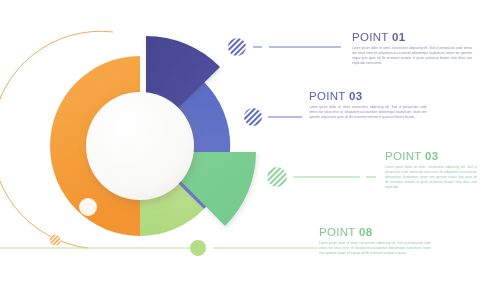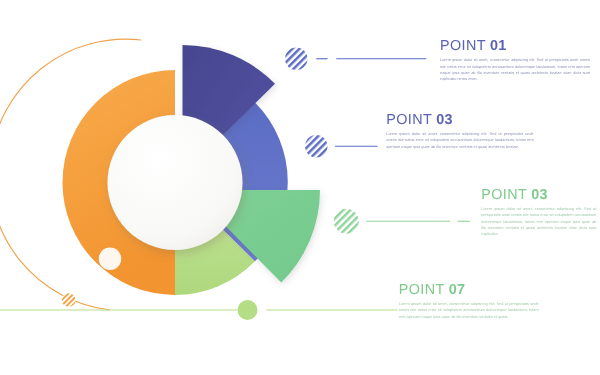--- a/index.html
+++ b/index.html
@@ -145,19 +145,19 @@
       <div class="point-title t-green">
         <span>POINT</span>
         <b>03</b>
       </div>
       <p class="point-body pb-green">Lorem ipsum dolor sit amet, consectetur adipiscing elit. Sed ut perspiciatis unde omnis iste natus error sit voluptatem accusantium doloremque laudantium, totam rem aperiam eaque ipsa quae ab illo inventore veritatis et quasi architecto beatae vitae dicta sunt explicabo.</p>
     </div>
 
     <div class="point-block" style="left:319px;top:226px;width:112px;">
       <div class="point-title t-green">
         <span>POINT</span>
-        <b>07</b>
+        <b>08</b>
       </div>
       <p class="point-body pb-green">Lorem ipsum dolor sit amet, consectetur adipiscing elit. Sed ut perspiciatis unde omnis iste natus error sit voluptatem accusantium doloremque laudantium, totam rem aperiam eaque ipsa quae ab illo inventore veritatis et quasi.</p>
     </div>
 
   </div>
 </div>
 
 </body></html>

